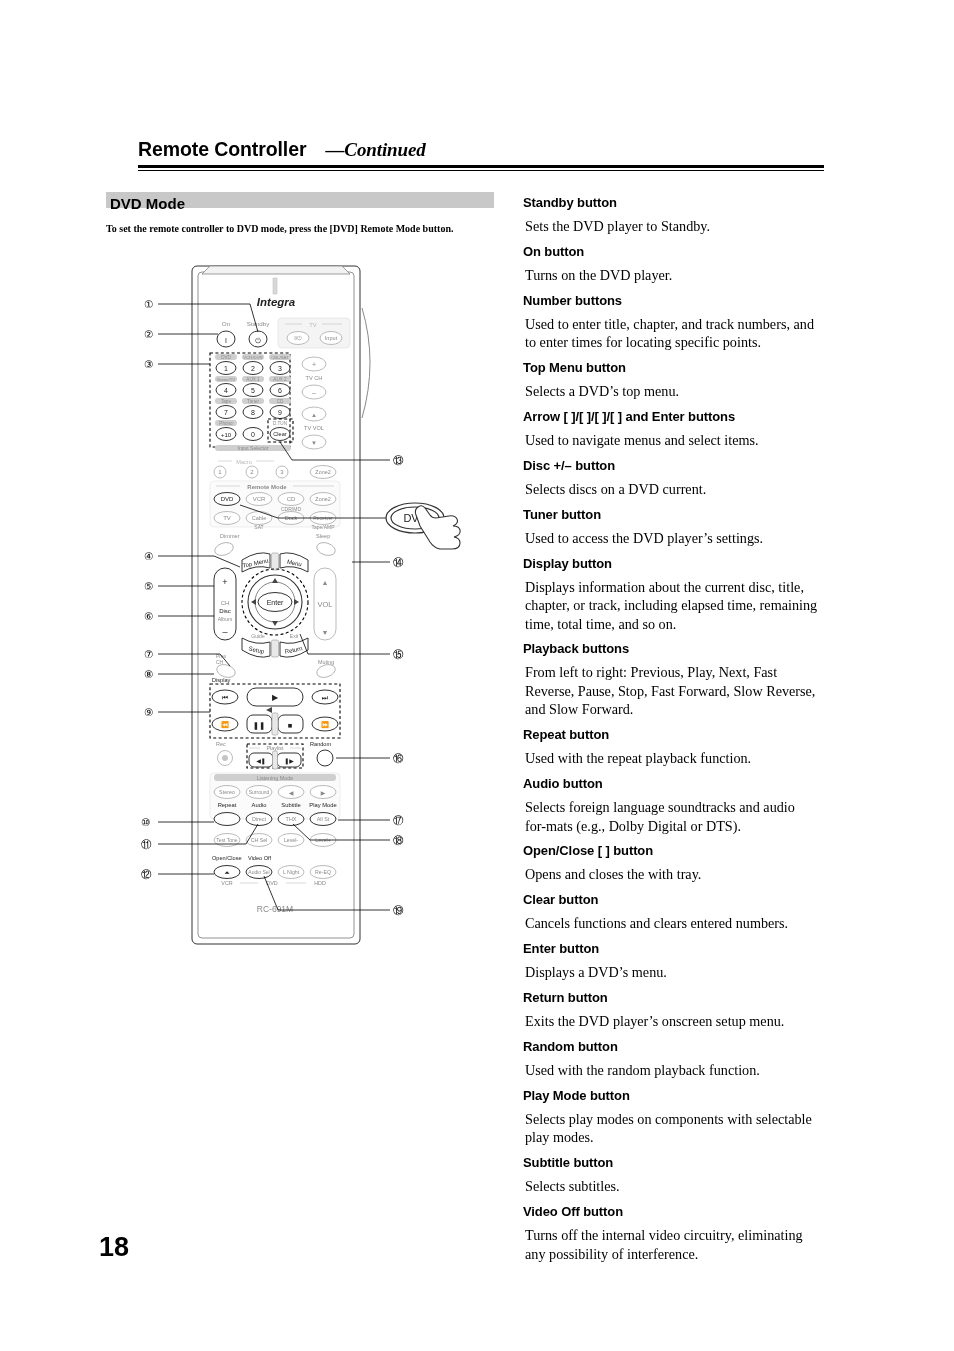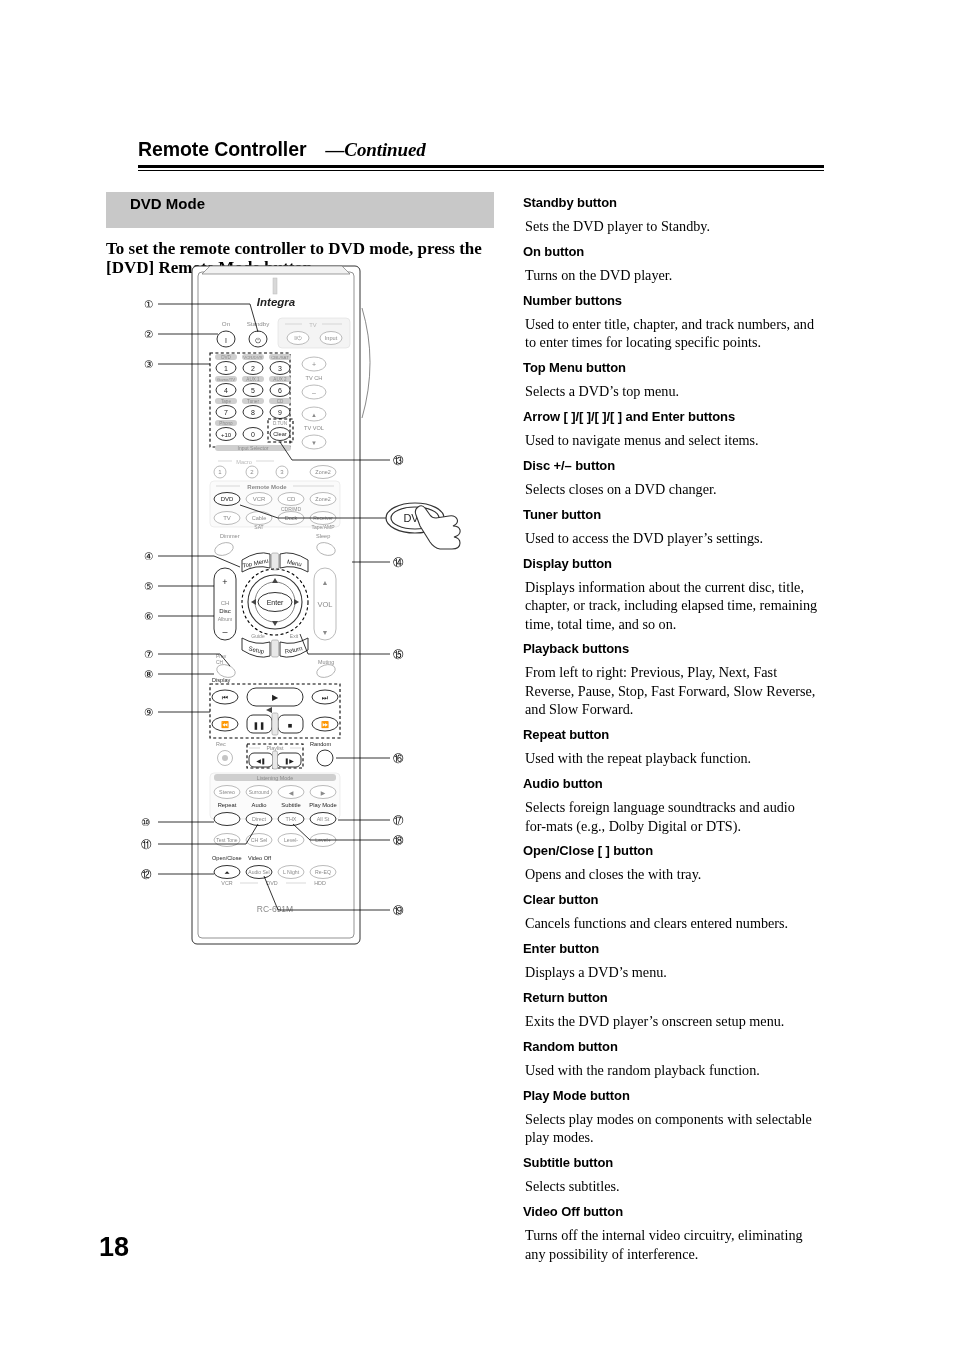--- a/index.html
+++ b/index.html
@@ -7,23 +7,23 @@
 
   
   #page-header{position:absolute;left:138px;top:138px;width:686px;}
   #page-header .title{font-family:"Liberation Sans",sans-serif;font-weight:bold;font-size:19.5px;letter-spacing:-0.1px;}
   #page-header .title .cont{font-family:"Liberation Serif",serif;font-style:italic;font-weight:bold;font-size:19px;margin-left:19px;}
   #page-header .rule-thick{margin-top:4px;height:2.6px;background:#000;}
   #page-header .rule-thin{margin-top:2.2px;height:1.1px;background:#000;}
 
   
   #left-col{position:absolute;left:106px;top:192px;width:388px;}
-  .section-band{background:#c8c8c8;height:36px;line-height:24px;padding-left:24px;
+  .section-band{background:#c8c8c8;height:16px;line-height:24px;padding-left:4px;
       font-family:"Liberation Sans",sans-serif;font-weight:bold;font-size:15px;}
-  .intro{margin-top:12px;font-family:"Liberation Serif",serif;font-weight:bold;font-size:17px;line-height:18.5px;width:382px;}
+  .intro{margin-top:12px;font-family:"Liberation Serif",serif;font-weight:bold;font-size:10px;line-height:18.5px;width:382px;}
 
   
   #right-col{position:absolute;left:519px;top:190px;width:306px;}
   .entry{margin-bottom:7.5px;}
   .entry h3{margin:4px;font-family:"Liberation Sans",sans-serif;font-weight:bold;font-size:13px;line-height:17px;letter-spacing:-0.1px;}
   .entry p{margin:6px;font-family:"Liberation Serif",serif;font-size:14.2px;line-height:18.4px;}
 
   
   #page-number{position:absolute;left:99px;top:1232px;font-family:"Liberation Sans",sans-serif;
       font-weight:bold;font-size:27px;}
@@ -64,21 +64,21 @@
     <div class="entry">
       <h3>Top Menu button</h3>
       <p>Selects a DVD’s top menu.</p>
     </div>
     <div class="entry">
       <h3>Arrow [   ]/[   ]/[   ]/[   ] and Enter buttons</h3>
       <p>Used to navigate menus and select items.</p>
     </div>
     <div class="entry">
       <h3>Disc +/– button</h3>
-      <p>Selects closes on a DVD changer.</p>
+      <p>Selects discs on a DVD current.</p>
     </div>
     <div class="entry">
       <h3>Tuner button</h3>
       <p>Used to access the DVD player’s settings.</p>
     </div>
     <div class="entry">
       <h3>Display button</h3>
       <p>Displays information about the current disc, title, chapter, or track, including elapsed time, remaining time, total time, and so on.</p>
     </div>
     <div class="entry">

